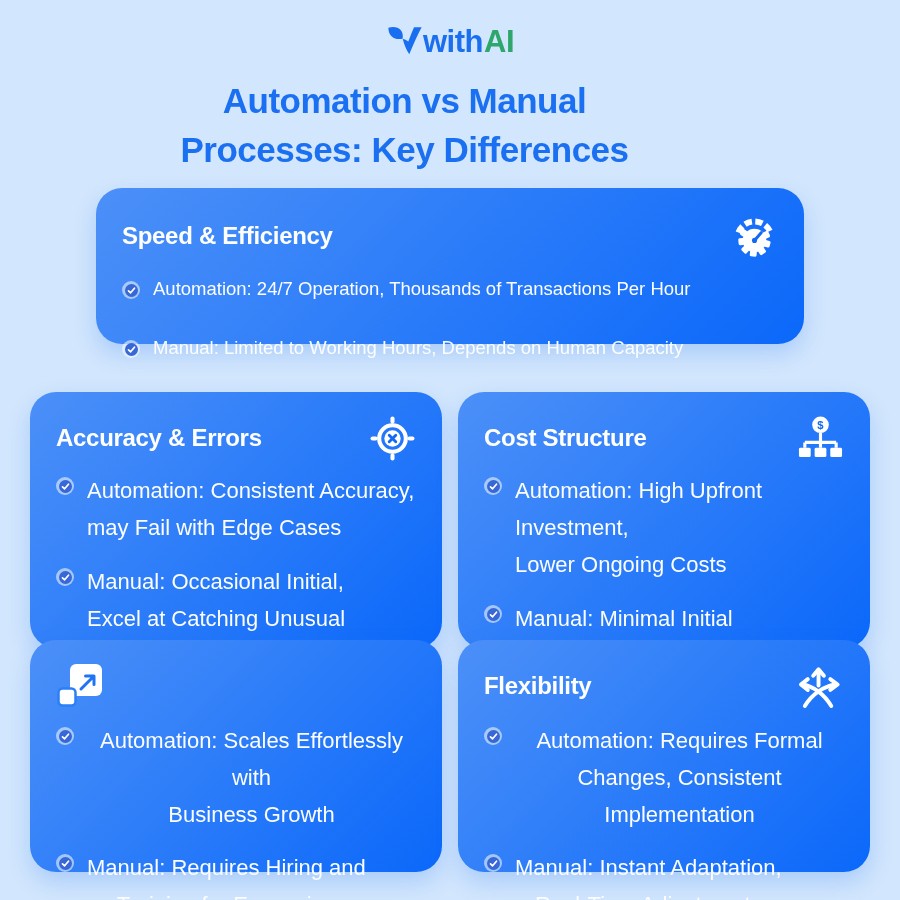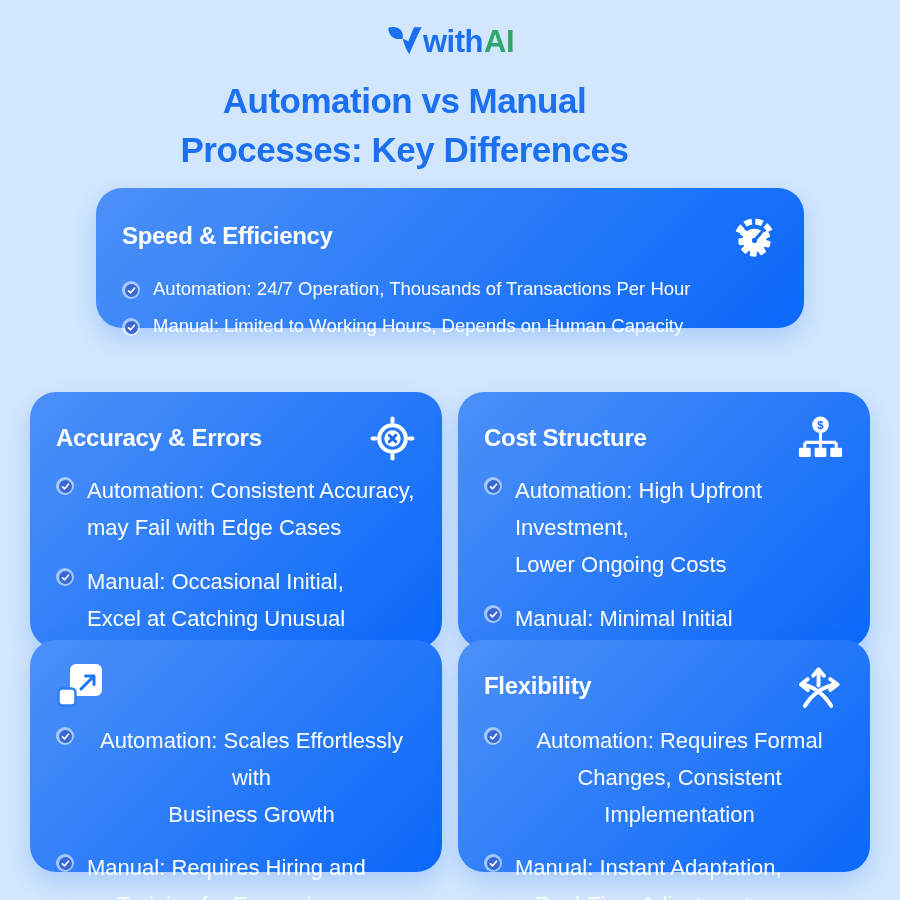--- a/index.html
+++ b/index.html
@@ -25,37 +25,37 @@
     font-size:35px;font-weight:800;line-height:49px;letter-spacing:-0.5px;
   }
   
   .card{
     position:absolute;box-sizing:border-box;
     border-radius:26px;color:#ffffff;
     background:linear-gradient(135deg,#4c90f8 0%,#0b68fa 100%);
     box-shadow:0 10px 22px rgba(27,112,241,0.22);
     padding:22px 26px;
   }
-  .card-1{left:96px;top:188px;width:708px;height:140px;padding:24px 26px;}
+  .card-1{left:96px;top:188px;width:708px;height:156px;padding:24px 26px;}
   .card-2{left:30px;top:392px;width:412px;height:256px;}
   .card-3{left:458px;top:392px;width:412px;height:256px;}
   .card-4{left:30px;top:640px;width:412px;height:232px;}
   .card-5{left:458px;top:640px;width:412px;height:232px;}
   .card-head{
     display:flex;align-items:center;justify-content:space-between;
   }
   .card-head h2{
     margin:0;font-size:24px;font-weight:700;letter-spacing:-0.3px;line-height:46px;
   }
   .card-icon{display:flex;align-items:center;justify-content:center;width:48px;height:48px;}
   .bullets{
     list-style:none;margin:0;padding:0;
     display:flex;flex-direction:column;
   }
-  .card-1 .bullets{margin-top:16px;gap:11px;}
+  .card-1 .bullets{margin-top:16px;gap:33px;}
   .card-2 .bullets,.card-3 .bullets{margin-top:10px;gap:17px;}
   .card-4 .bullets,.card-5 .bullets{margin-top:12px;gap:16px;text-align:center;}
   .bullets li{display:flex;align-items:flex-start;gap:13px;}
   .badge{
     flex:0 0 auto;width:18px;height:18px;border-radius:50%;
     background:rgba(255,255,255,0.55);
     display:flex;align-items:center;justify-content:center;
     margin-top:5px;
   }
   .badge-inner{

